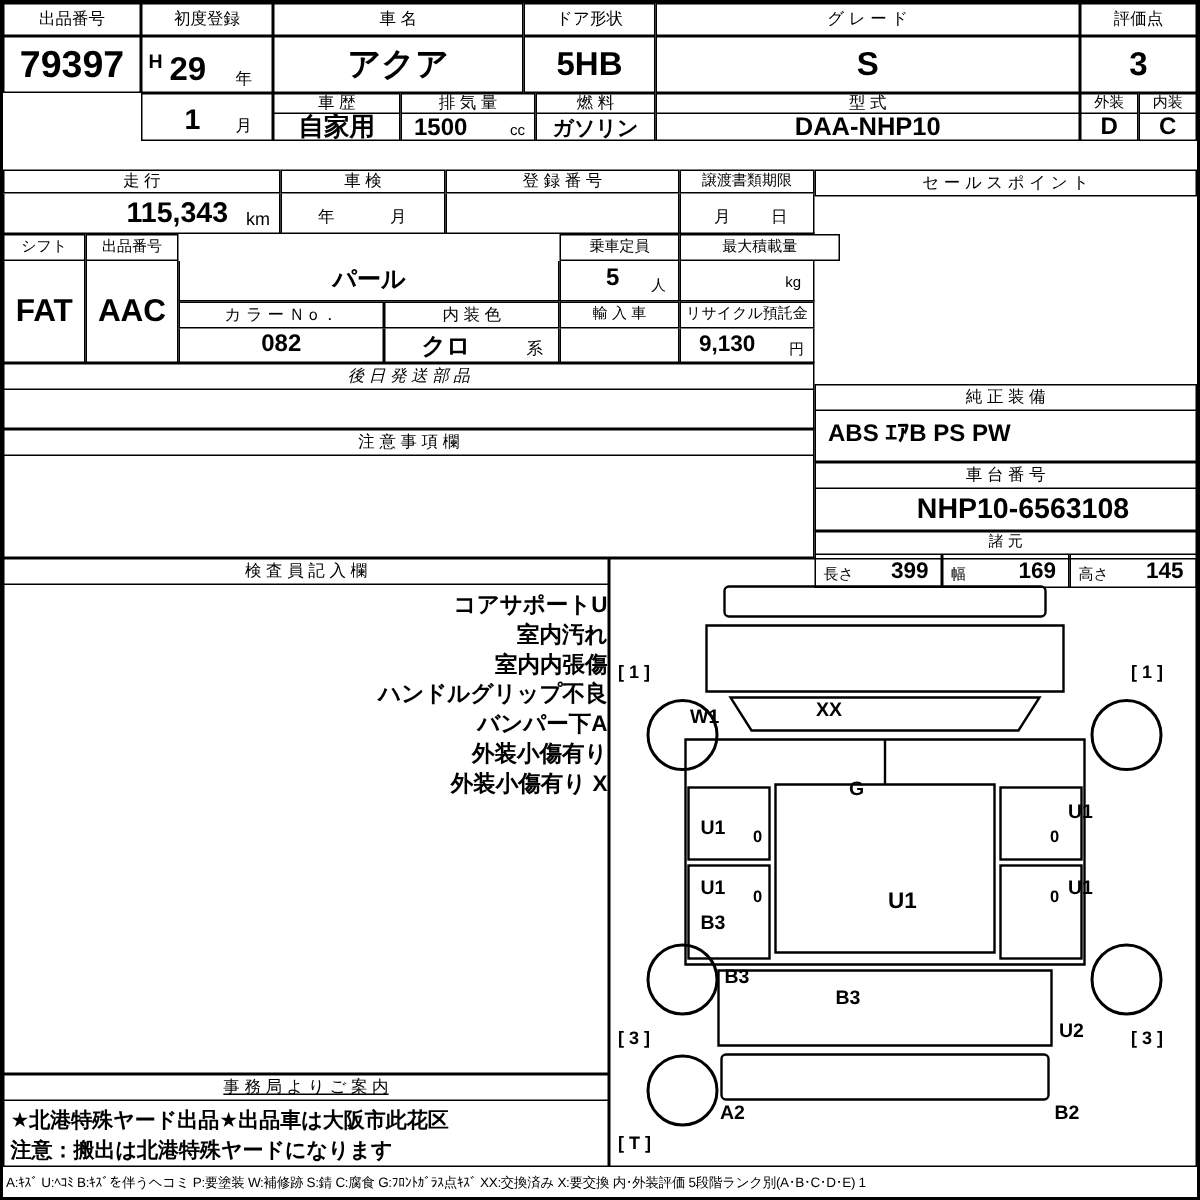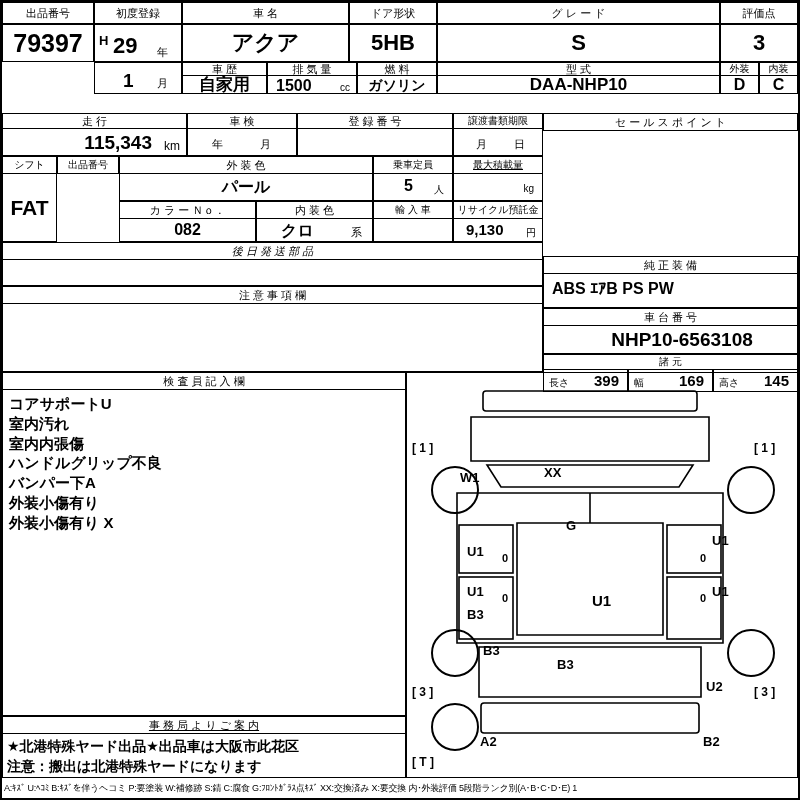--- a/index.html
+++ b/index.html
@@ -13,21 +13,21 @@
   .sheet{position:relative;width:800px;height:800px;box-sizing:border-box;border:2px solid #000;}
   .bx{position:absolute;box-sizing:border-box;border:1px solid #000;}
   .lbl{font-size:11px;text-align:center;line-height:1;}
   .val{font-weight:bold;text-align:center;line-height:1;}
   .ctr{display:flex;align-items:center;justify-content:center;}
   .nobt{border-top:none;}
   .tiny{font-size:9px;}
   .wheel{position:absolute;border:2px solid #000;border-radius:50%;box-sizing:border-box;}
   svg{display:block;}
   .diagtxt{position:absolute;font-weight:bold;font-size:13px;}
-  .notes div{line-height:1.32;}
+  .notes div{line-height:1.32;text-align:right;}
 </style>
 </head>
 <body>
 
 <div class="sheet">
 
   <div class="bx ctr lbl" style="left:0;top:0;width:92px;height:22px;">出品番号</div>
   <div class="bx ctr val" style="left:0;top:22px;width:92px;height:38px;font-size:25px;">79397</div>
 
   <div class="bx ctr lbl" style="left:92px;top:0;width:88px;height:22px;">初度登録</div>
@@ -90,25 +90,25 @@
   <div class="bx ctr val nobt" style="left:295px;top:127px;width:156px;height:27px;font-size:14px;"></div>
 
   <div class="bx ctr lbl" style="left:451px;top:111px;width:90px;height:16px;font-size:10px;">譲渡書類期限</div>
   <div class="bx nobt" style="left:451px;top:127px;width:90px;height:27px;">
     <span style="position:absolute;left:22px;top:8px;font-size:11px;">月</span>
     <span style="position:absolute;left:60px;top:8px;font-size:11px;">日</span>
   </div>
 
   <div class="bx ctr lbl" style="left:0;top:154px;width:55px;height:18px;font-size:10px;">シフト</div>
   <div class="bx ctr lbl" style="left:55px;top:154px;width:62px;height:18px;font-size:10px;">出品番号</div>
-  <div class="bx ctr lbl" style="left:117px;top:154px;width:254px;height:18px;">外 装 色</div>
   <div class="bx ctr lbl" style="left:371px;top:154px;width:80px;height:18px;font-size:10px;">乗車定員</div>
-  <div class="bx ctr lbl" style="left:451px;top:154px;width:90px;height:18px;font-size:10px;text-decoration:underline;">最大積載量</div>
+  <div class="bx ctr lbl" style="left:451px;top:154px;width:107px;height:18px;font-size:10px;">最大積載量</div>
 
   <div class="bx ctr val" style="left:0;top:172px;width:55px;height:68px;font-size:21px;border-top:none;">FAT</div>
+  <div class="bx ctr val" style="left:55px;top:172px;width:62px;height:68px;font-size:21px;border-top:none;">AAC</div>
 
   <div class="bx ctr val nobt" style="left:117px;top:172px;width:254px;height:27px;font-size:16px;">パール</div>
   <div class="bx nobt" style="left:371px;top:172px;width:80px;height:27px;">
     <span style="position:absolute;left:30px;top:3px;font-size:16px;font-weight:bold;">5</span>
     <span style="position:absolute;right:8px;top:9px;font-size:10px;">人</span>
   </div>
   <div class="bx nobt" style="left:451px;top:172px;width:90px;height:27px;">
     <span style="position:absolute;left:18px;top:3px;font-size:15px;font-weight:bold;"></span>
     <span style="position:absolute;right:8px;top:9px;font-size:10px;">kg</span>
   </div>

